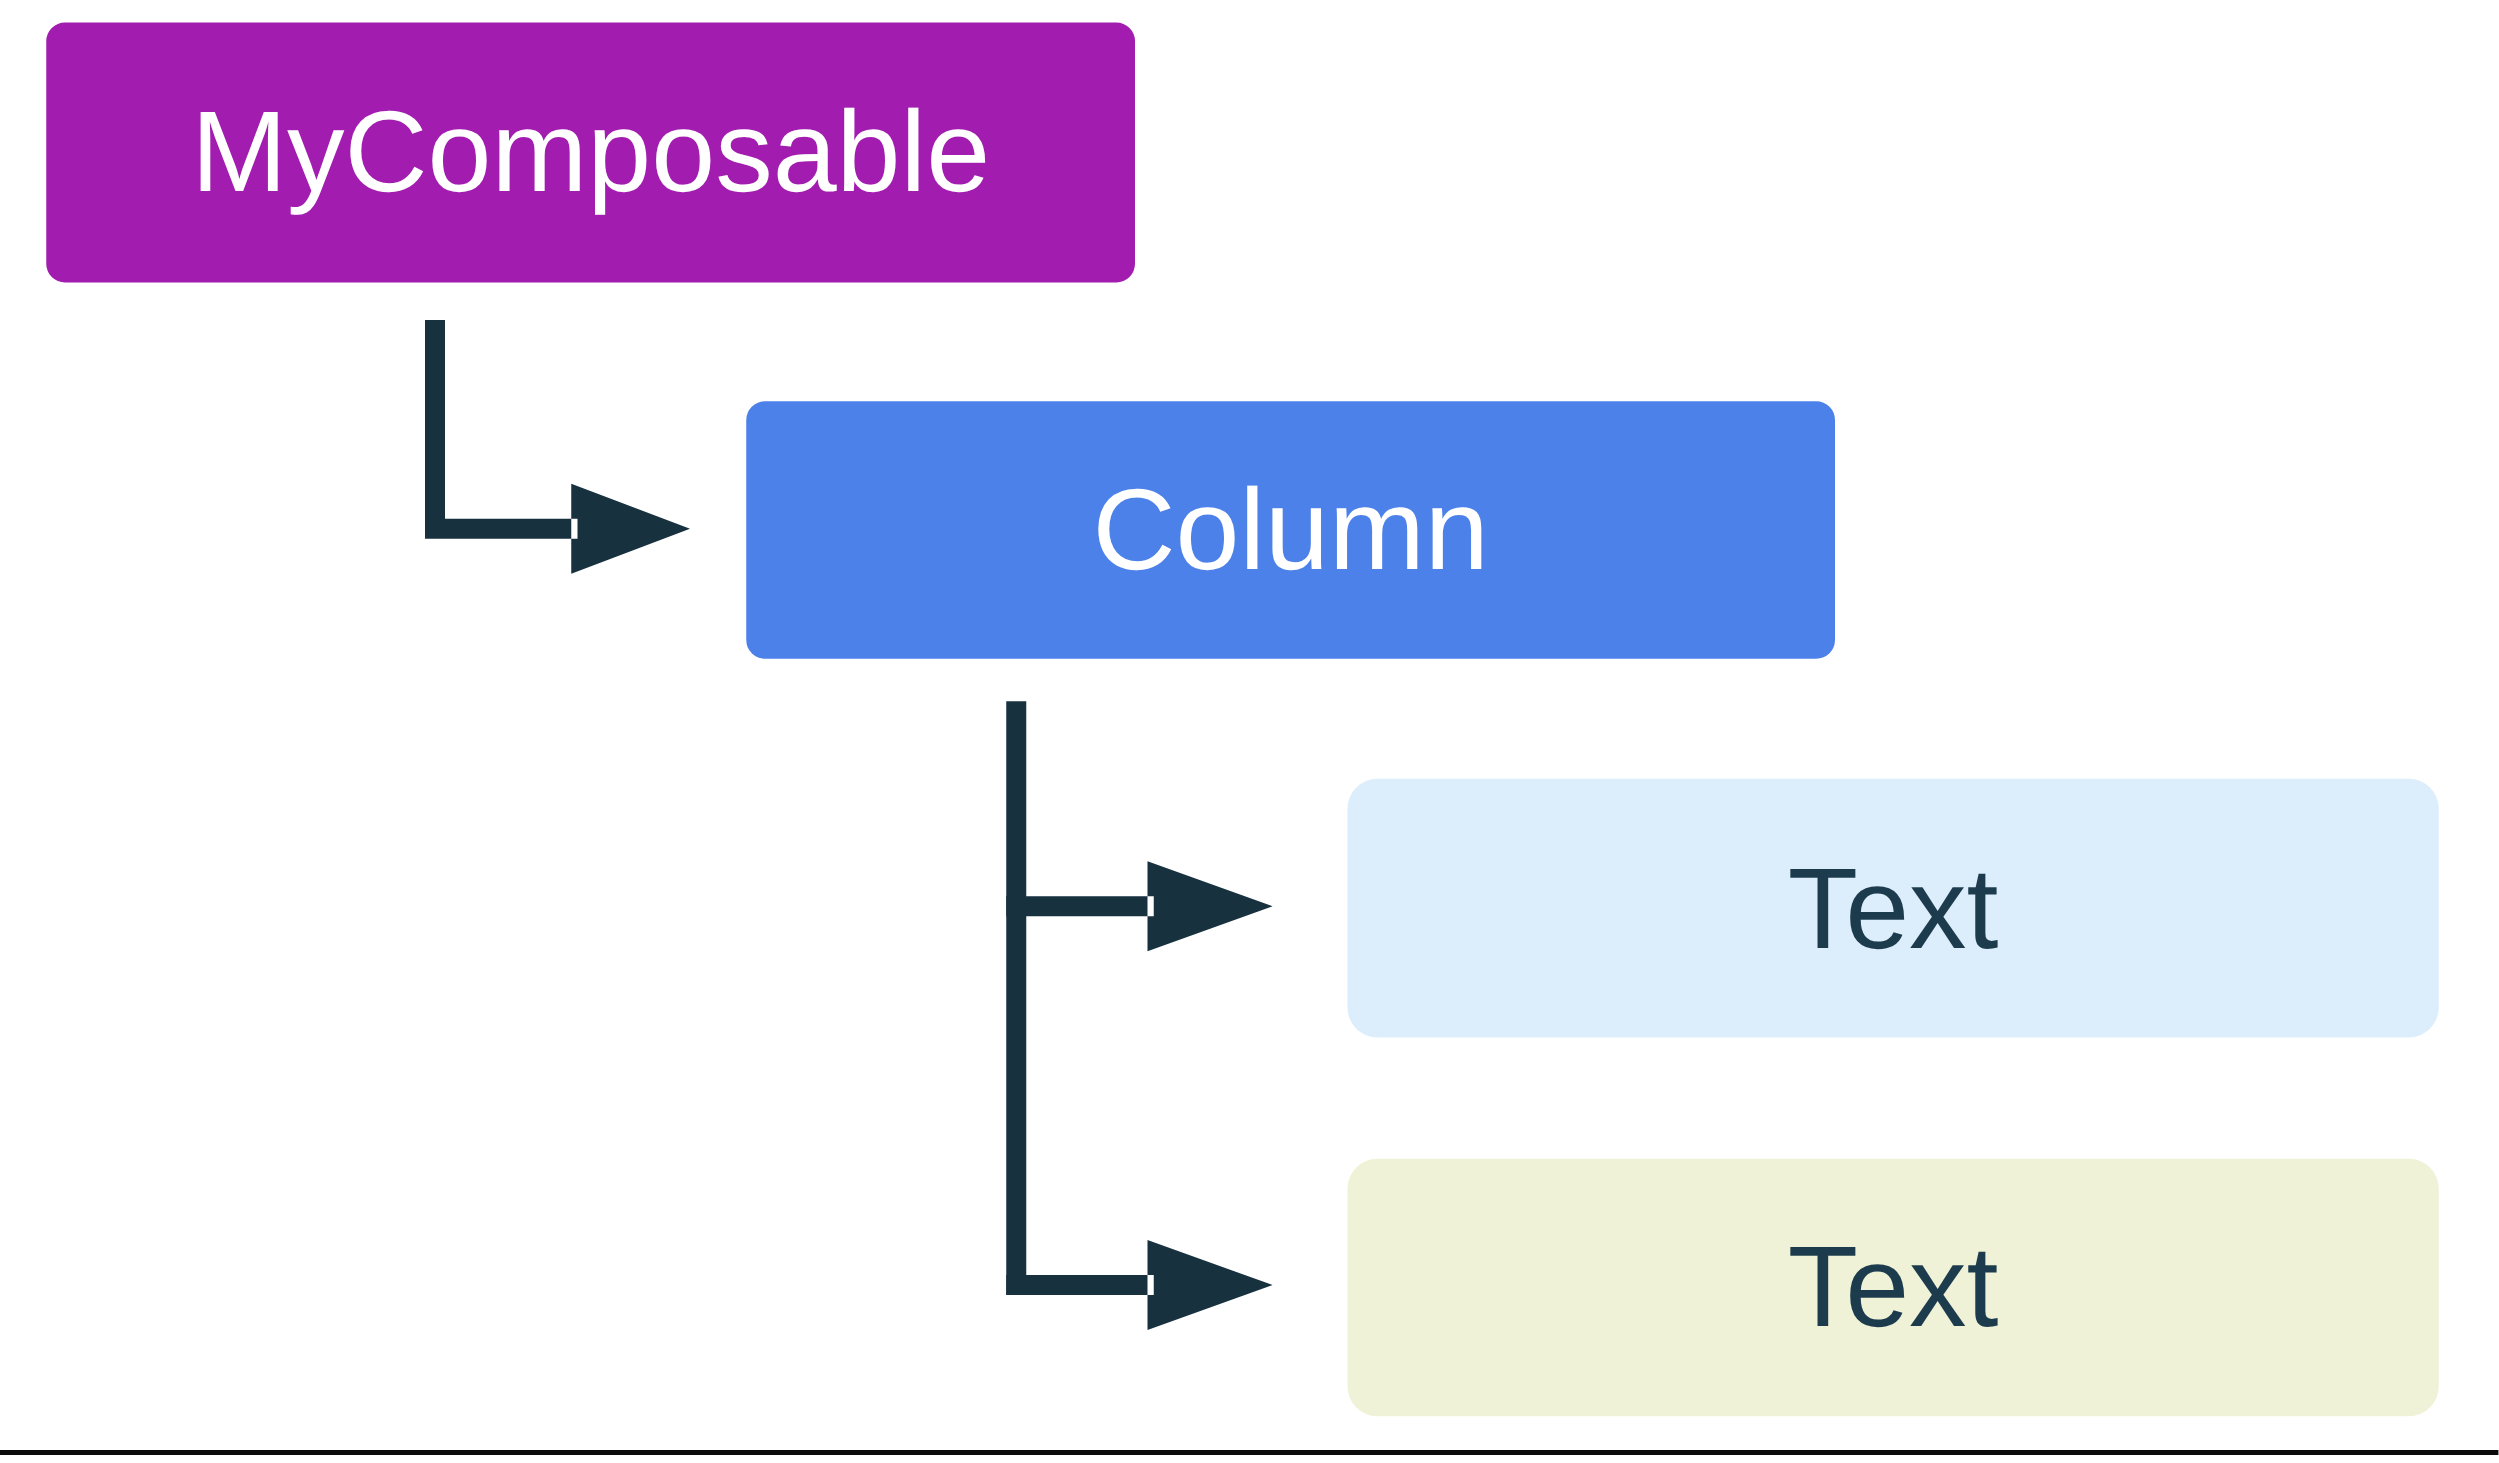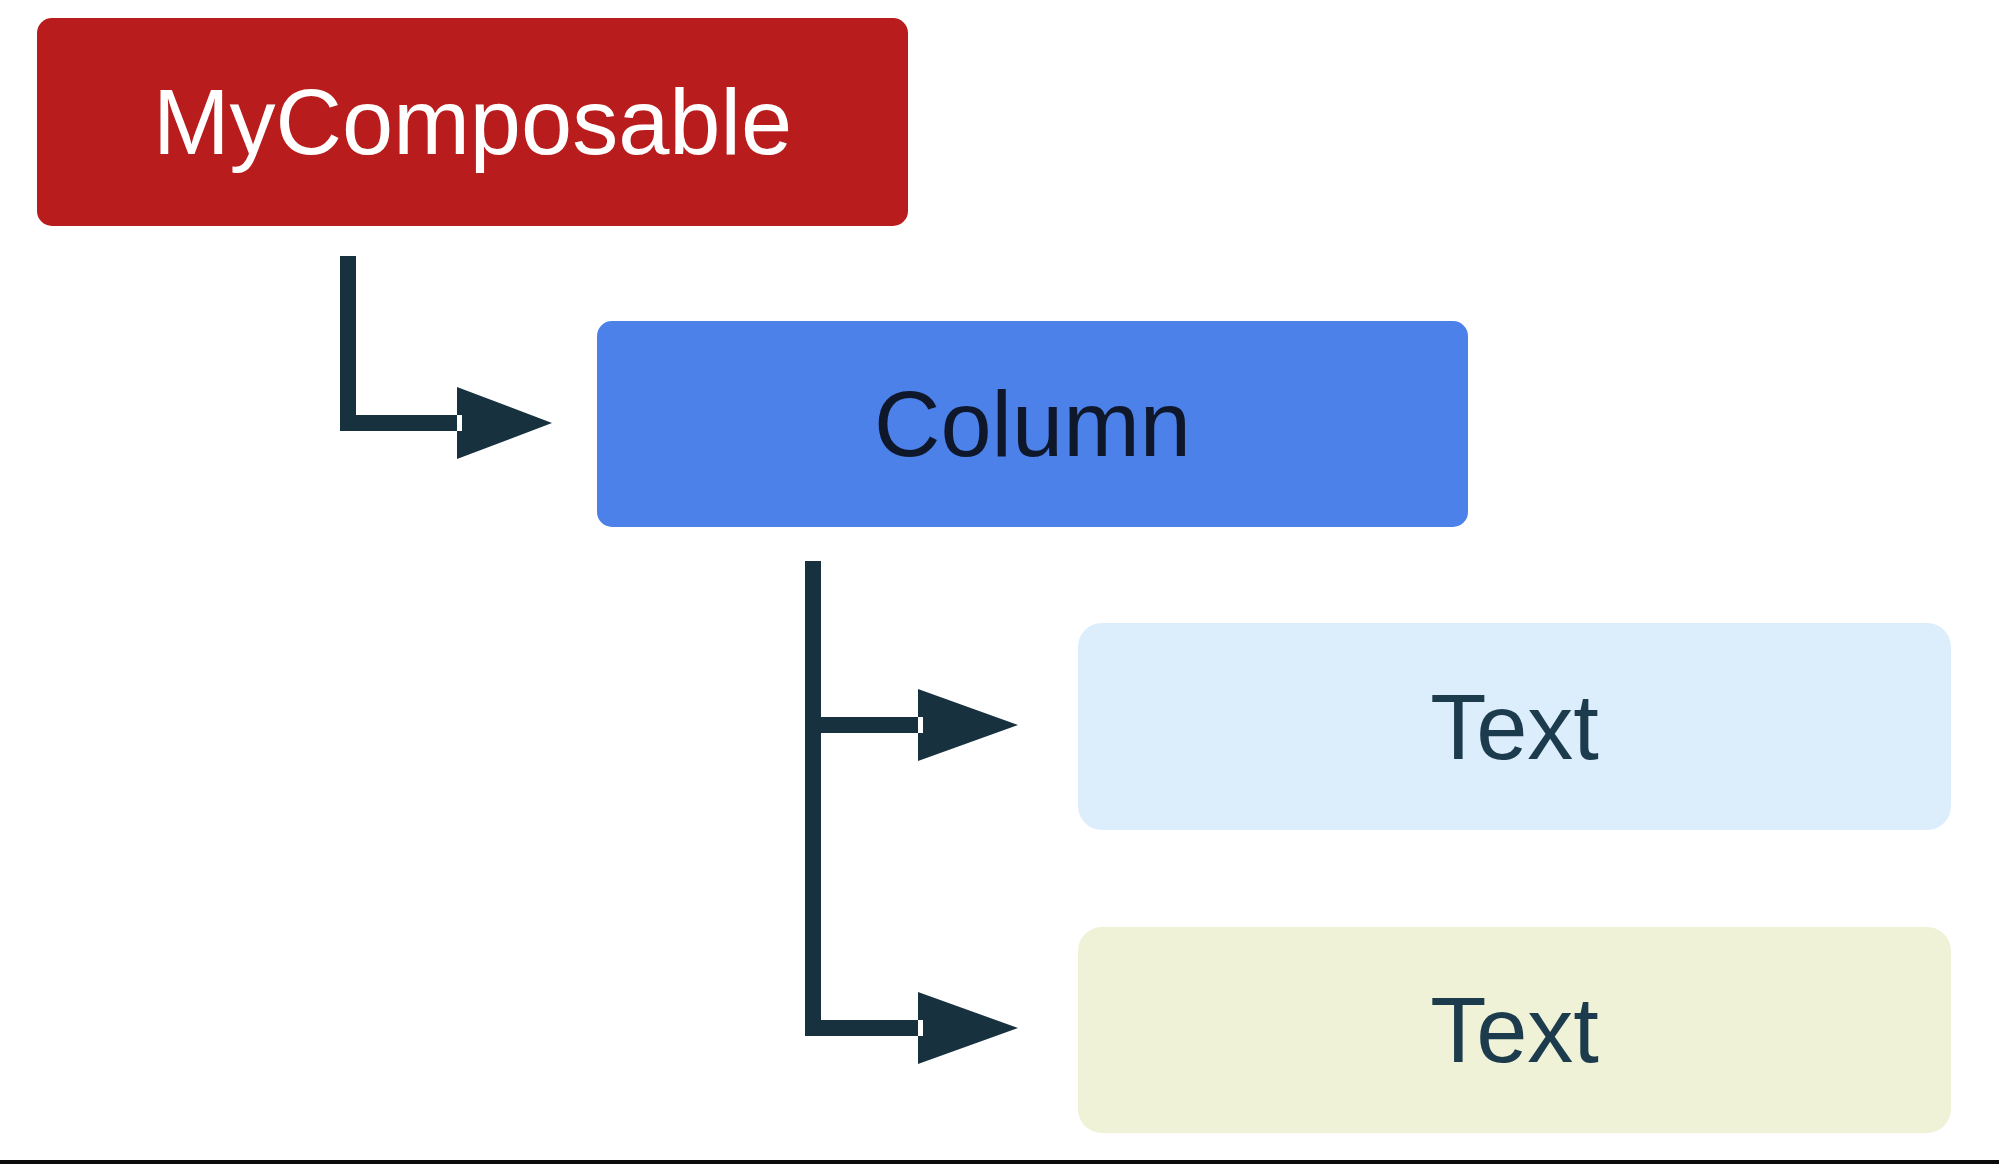--- a/index.html
+++ b/index.html
@@ -46,25 +46,25 @@
     top: 1160px;
     width: 1999px;
     height: 4px;
   }
 </style>
 </head>
 <body>
 
 <div class="canvas" style="background-color: rgb(255, 255, 255);">
 
-  <div class="node rounded-sm" id="node-mycomposable" style="background-color: #b91c1c; color: rgb(255, 255, 255);">
+  <div class="node rounded-sm" id="node-mycomposable" style="background-color: #a21caf; color: rgb(255, 255, 255);">
     <span>MyComposable</span>
   </div>
 
-  <div class="node rounded-sm" id="node-column" style="background-color: rgb(76, 129, 233); color: #0f172a;">
+  <div class="node rounded-sm" id="node-column" style="background-color: rgb(76, 129, 233); color: #ffffff;">
     <span>Column</span>
   </div>
 
   <div class="node rounded-lg" id="node-text-1" style="background-color: rgb(220, 237, 252); color: rgb(28, 59, 76);">
     <span>Text</span>
   </div>
 
   <div class="node rounded-lg" id="node-text-2" style="background-color: rgb(239, 242, 215); color: rgb(28, 59, 76);">
     <span>Text</span>
   </div>

